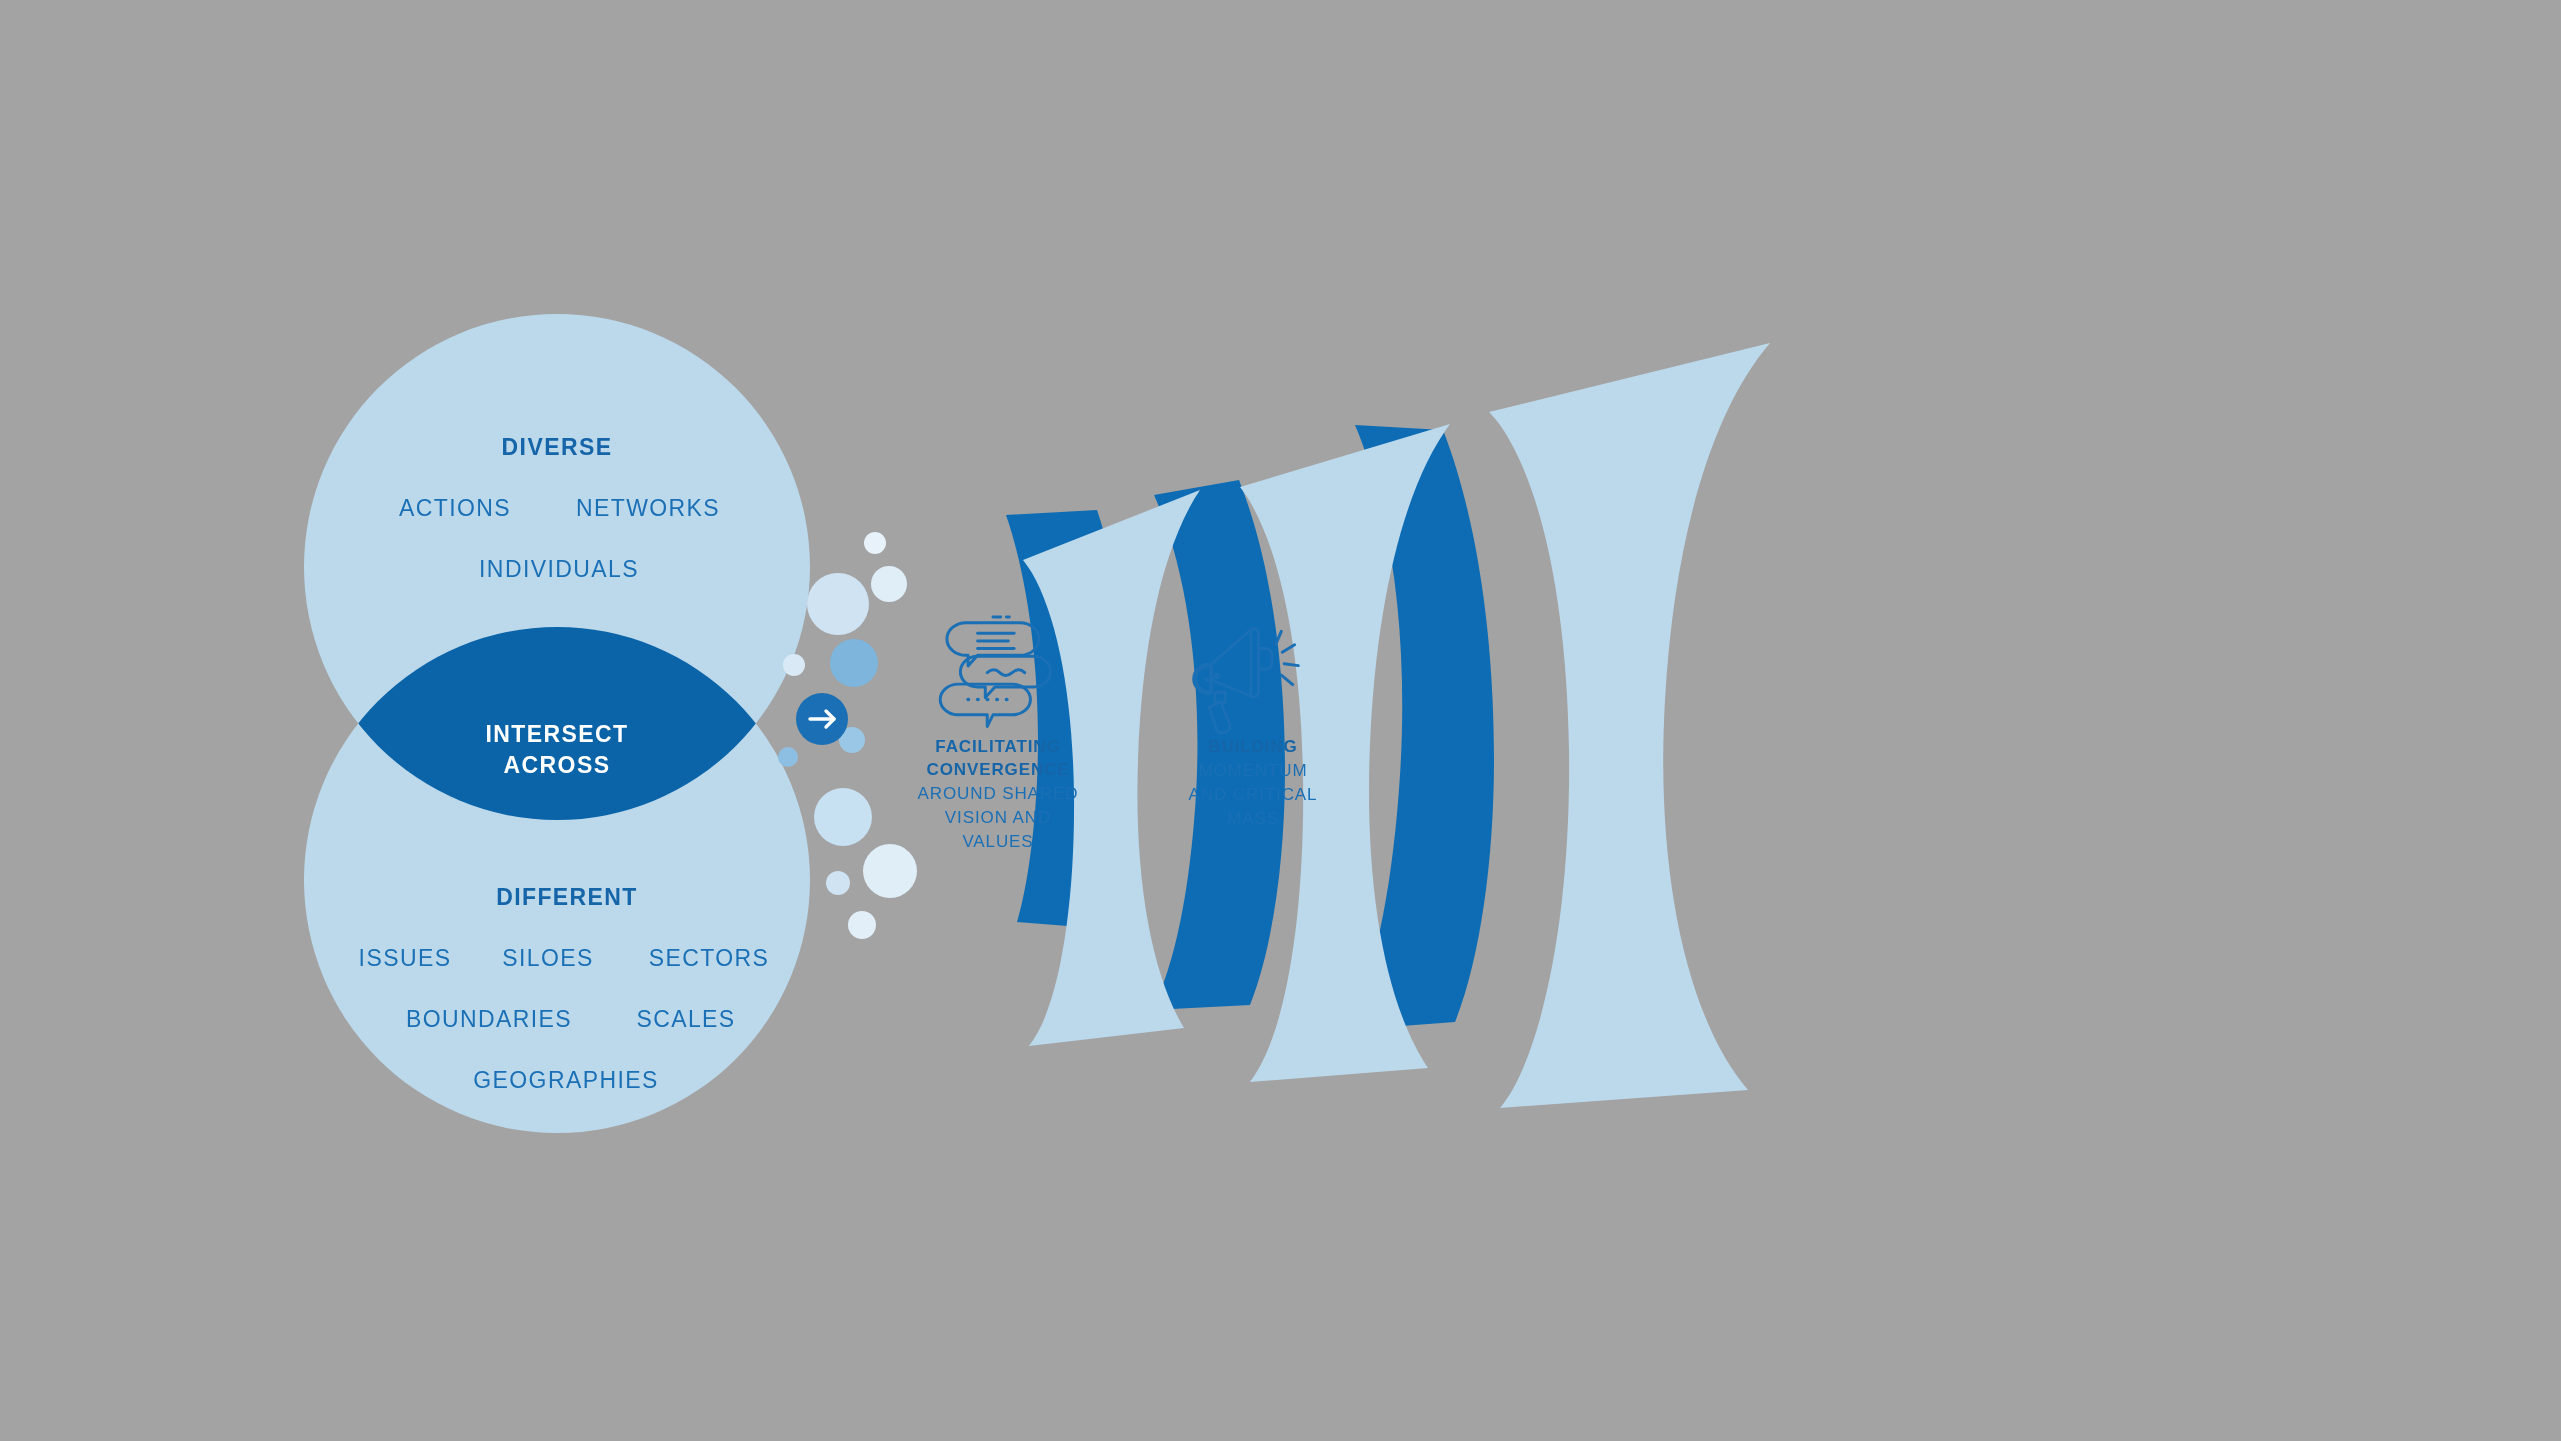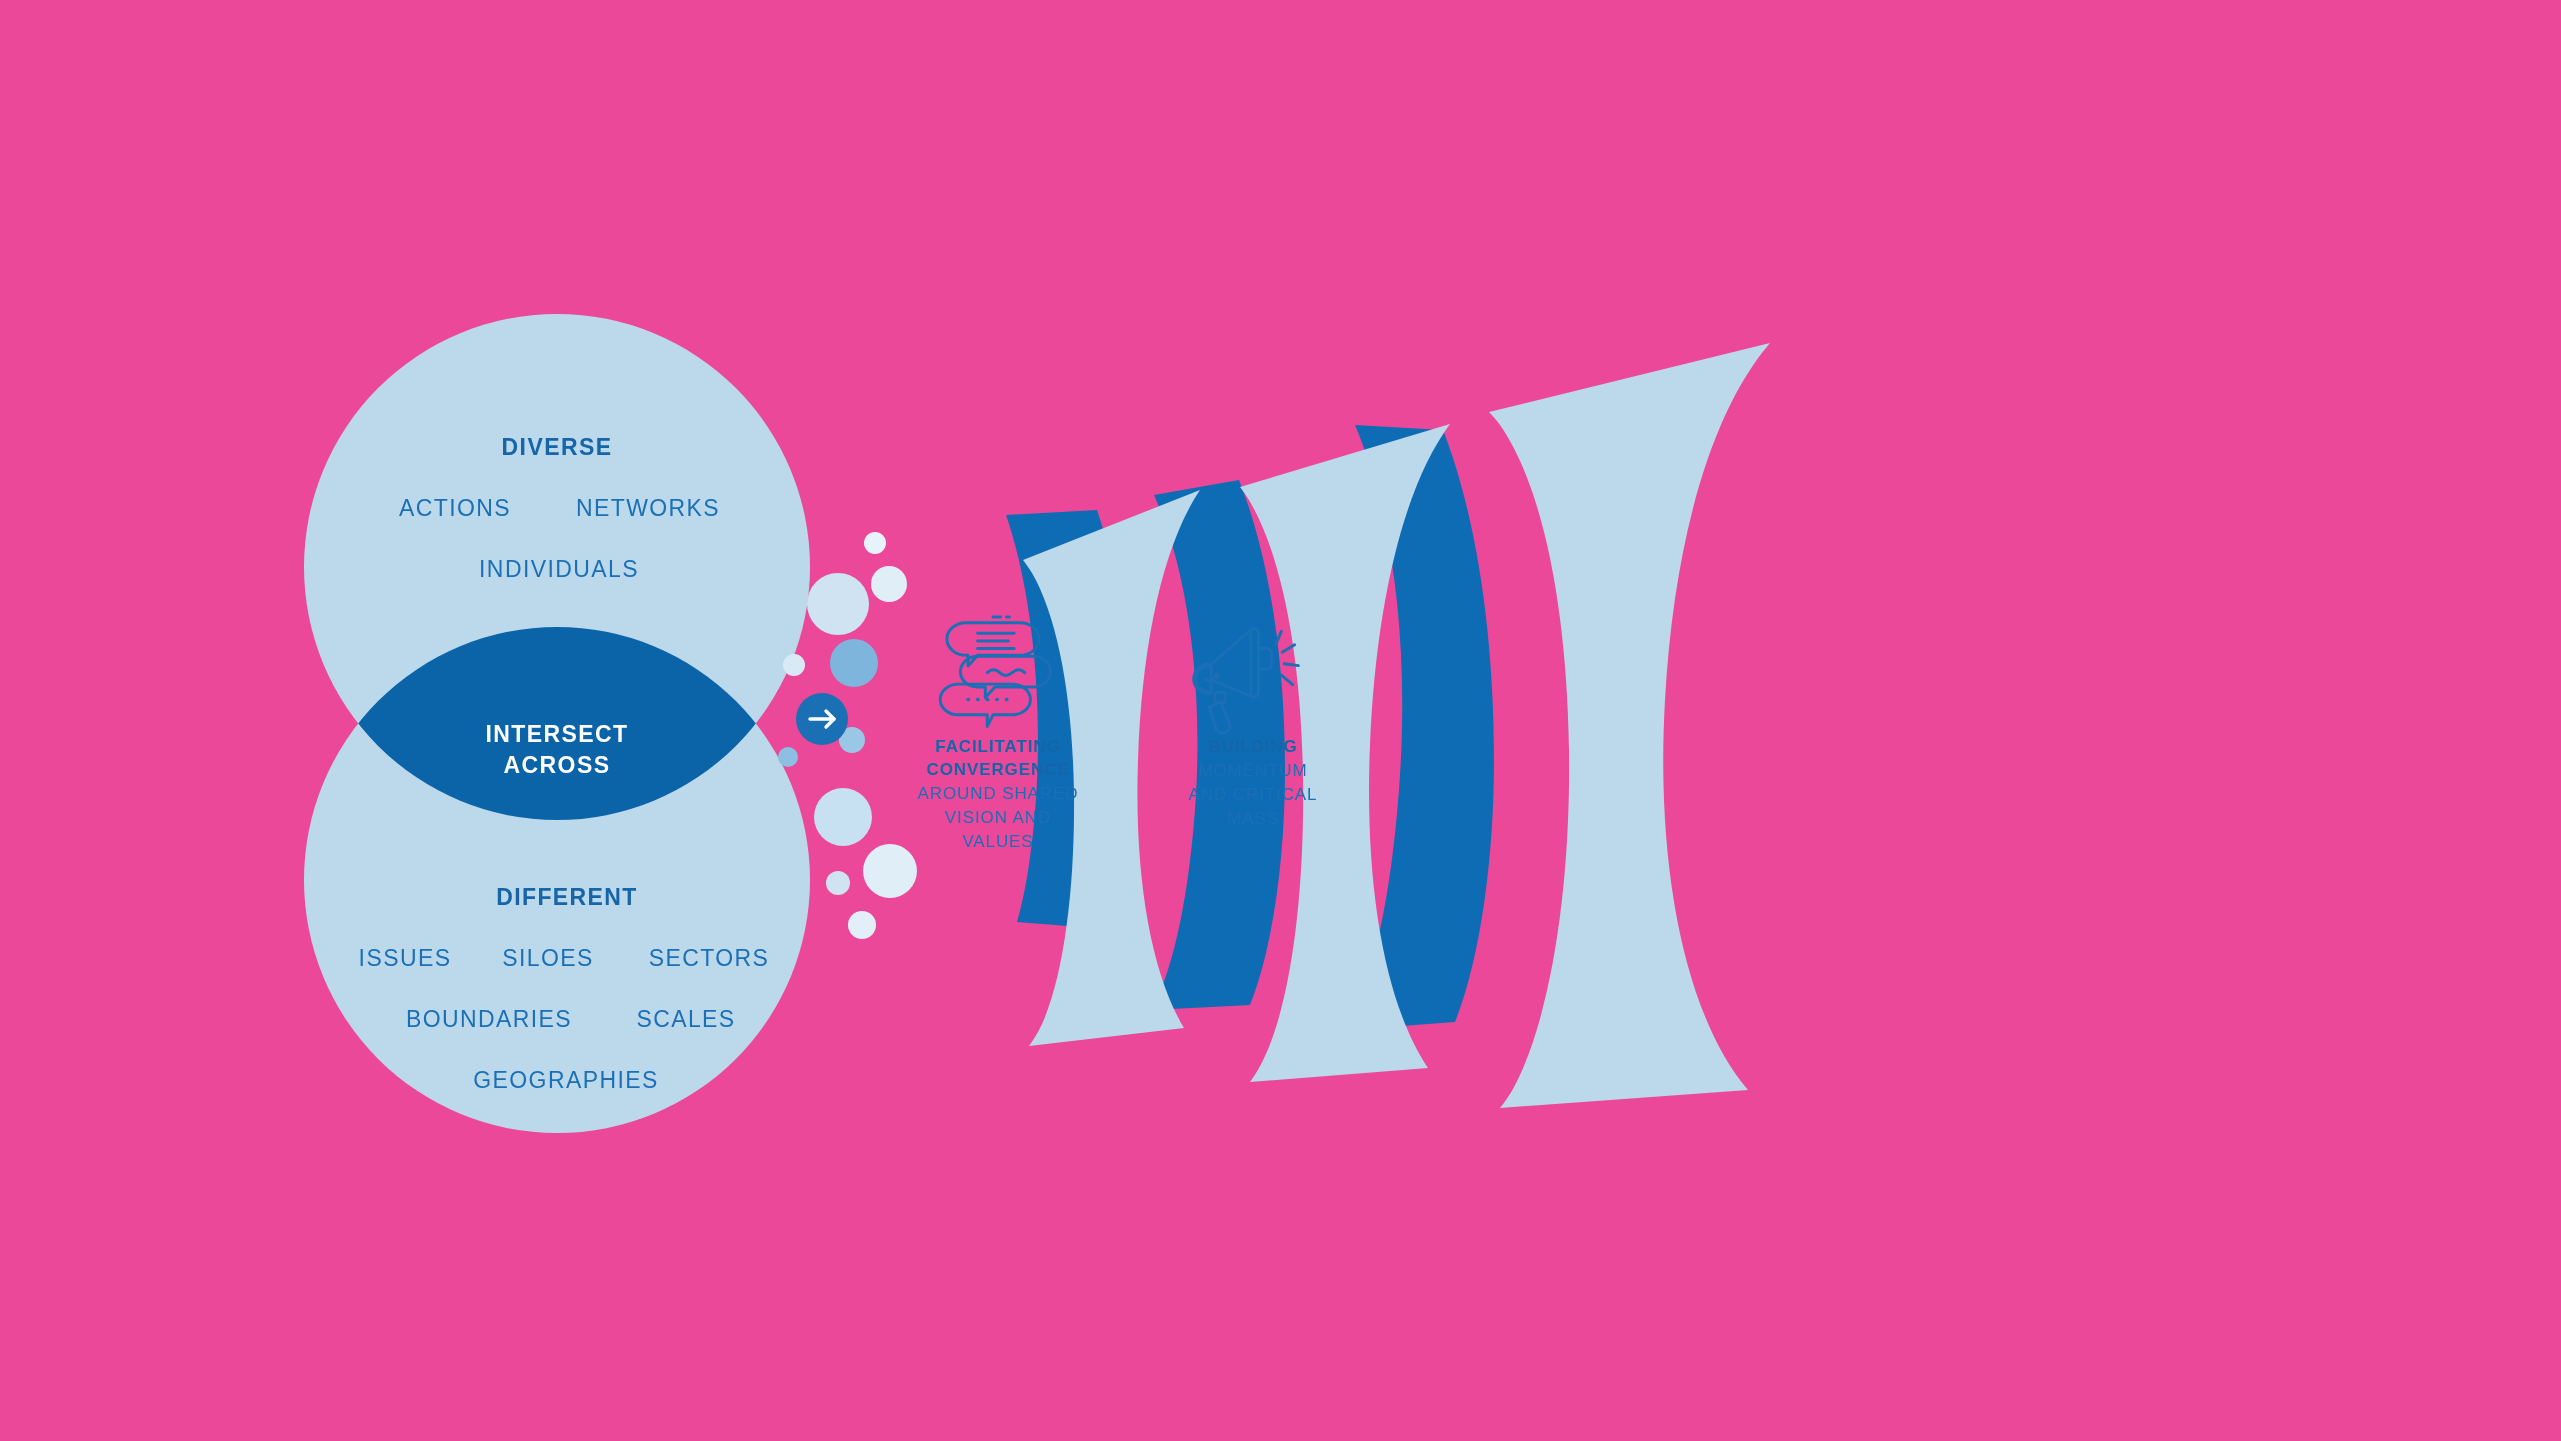--- a/index.html
+++ b/index.html
@@ -12,21 +12,21 @@
     width: 2561px;
     height: 1441px;
     overflow: hidden;
     font-family: "Liberation Sans", sans-serif;
     -webkit-font-smoothing: antialiased;
   }
   #stage {
     position: relative;
     width: 2561px;
     height: 1441px;
-    background: #ec4899;
+    background: #a3a3a3;
   }
   #diagram {
     position: absolute;
     left: 0;
     top: 0;
     width: 2561px;
     height: 1441px;
     display: block;
   }
   .t-head {

